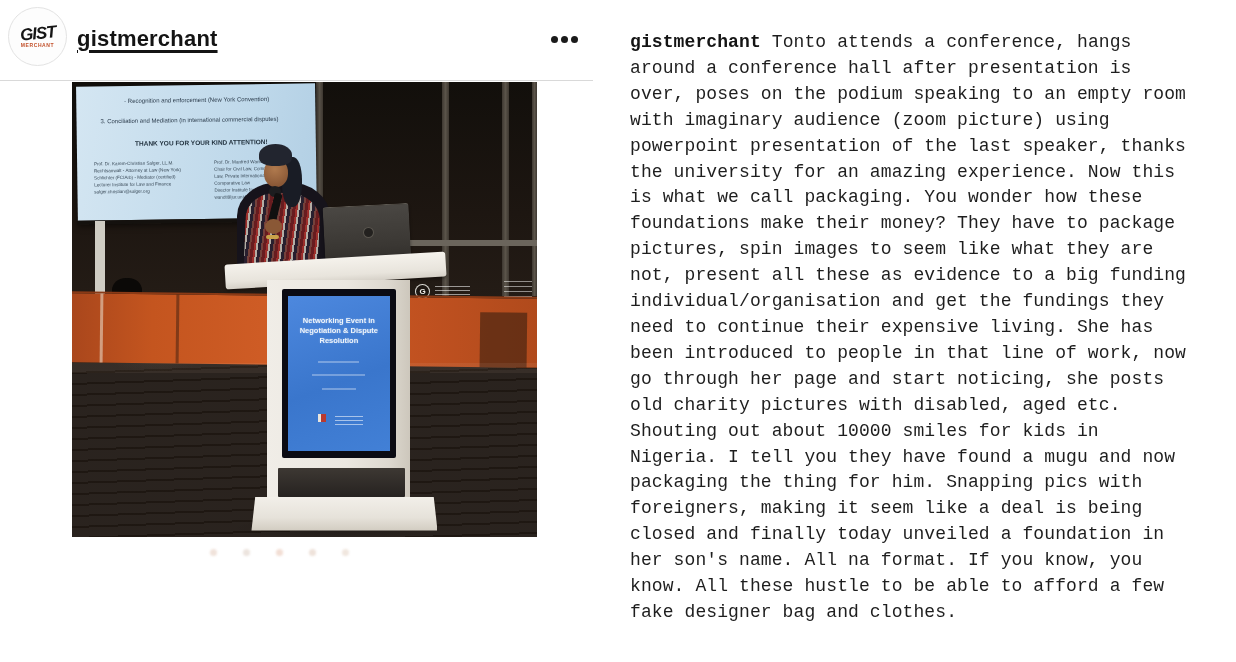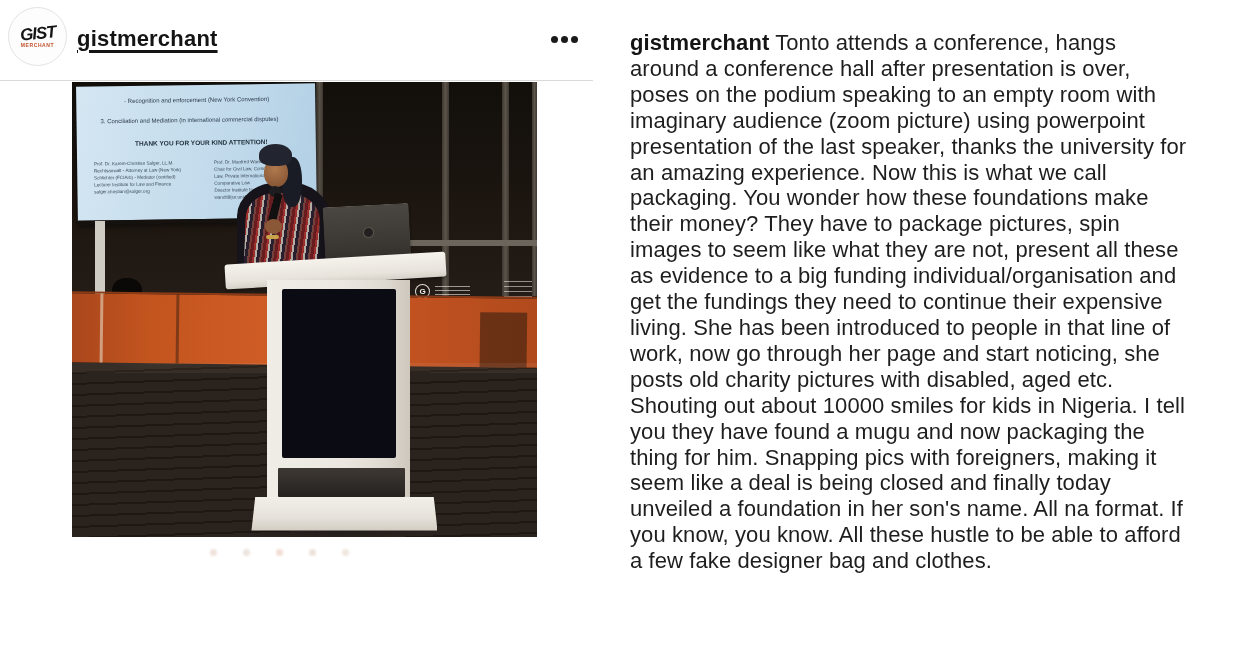--- a/index.html
+++ b/index.html
@@ -124,22 +124,22 @@
            clip-path:polygon(2% 0,98% 0,100% 100%,0 100%);box-shadow:0 2px 3px rgba(0,0,0,.3);}
 
   
   .fade-dots{position:absolute;left:210px;top:549px;width:220px;height:10px;display:flex;gap:26px;
              filter:blur(1px);}
   .fade-dots i{width:7px;height:7px;border-radius:50%;display:block;}
   .fd1{background:#f0e2da;}.fd2{background:#ece4de;}.fd3{background:#f2ded4;}
   .fd4{background:#eee2da;}.fd5{background:#f0e6de;}
 
   
-  .caption{position:absolute;left:630px;top:30px;width:560px;font-size:22px;
-           line-height:25.9px;letter-spacing:.1px;color:#1e1e1e;text-align:left;}
+  .caption{position:absolute;left:630px;top:30px;width:560px;font-size:18px;
+           line-height:25.9px;letter-spacing:.1px;color:#1e1e1e;text-align:left;font-family:Liberation Mono, monospace;}
   .caption .cap-user{font-weight:700;color:#141414;cursor:pointer;}
 </style>
 </head>
 <body>
 
 <div class="left-pane">
 
   <div class="post-header">
     <div class="avatar">
       <span class="gist">GIST</span>
@@ -207,20 +207,28 @@
     <div class="w-mic"></div>
     <div class="w-hand"></div>
     <div class="w-bracelet"></div>
 
     <div class="ph-laptop"></div>
     <div class="ph-dell"></div>
 
     <div class="ph-ptop"></div>
     <div class="ph-pcol"></div>
     <div class="ph-bezel"></div>
+    <div class="ph-blue">
+      <div class="kiosk-title">Networking Event in Negotiation &amp; Dispute Resolution</div>
+      <div class="kiosk-line kl1"></div>
+      <div class="kiosk-line kl2"></div>
+      <div class="kiosk-line kl3"></div>
+      <div class="kiosk-logo"></div>
+      <div class="kiosk-logotext"></div>
+    </div>
     <div class="ph-grille"></div>
     <div class="ph-base"></div>
   </figure>
 
   <div class="fade-dots">
     <i class="fd1"></i>
     <i class="fd2"></i>
     <i class="fd3"></i>
     <i class="fd4"></i>
     <i class="fd5"></i>

